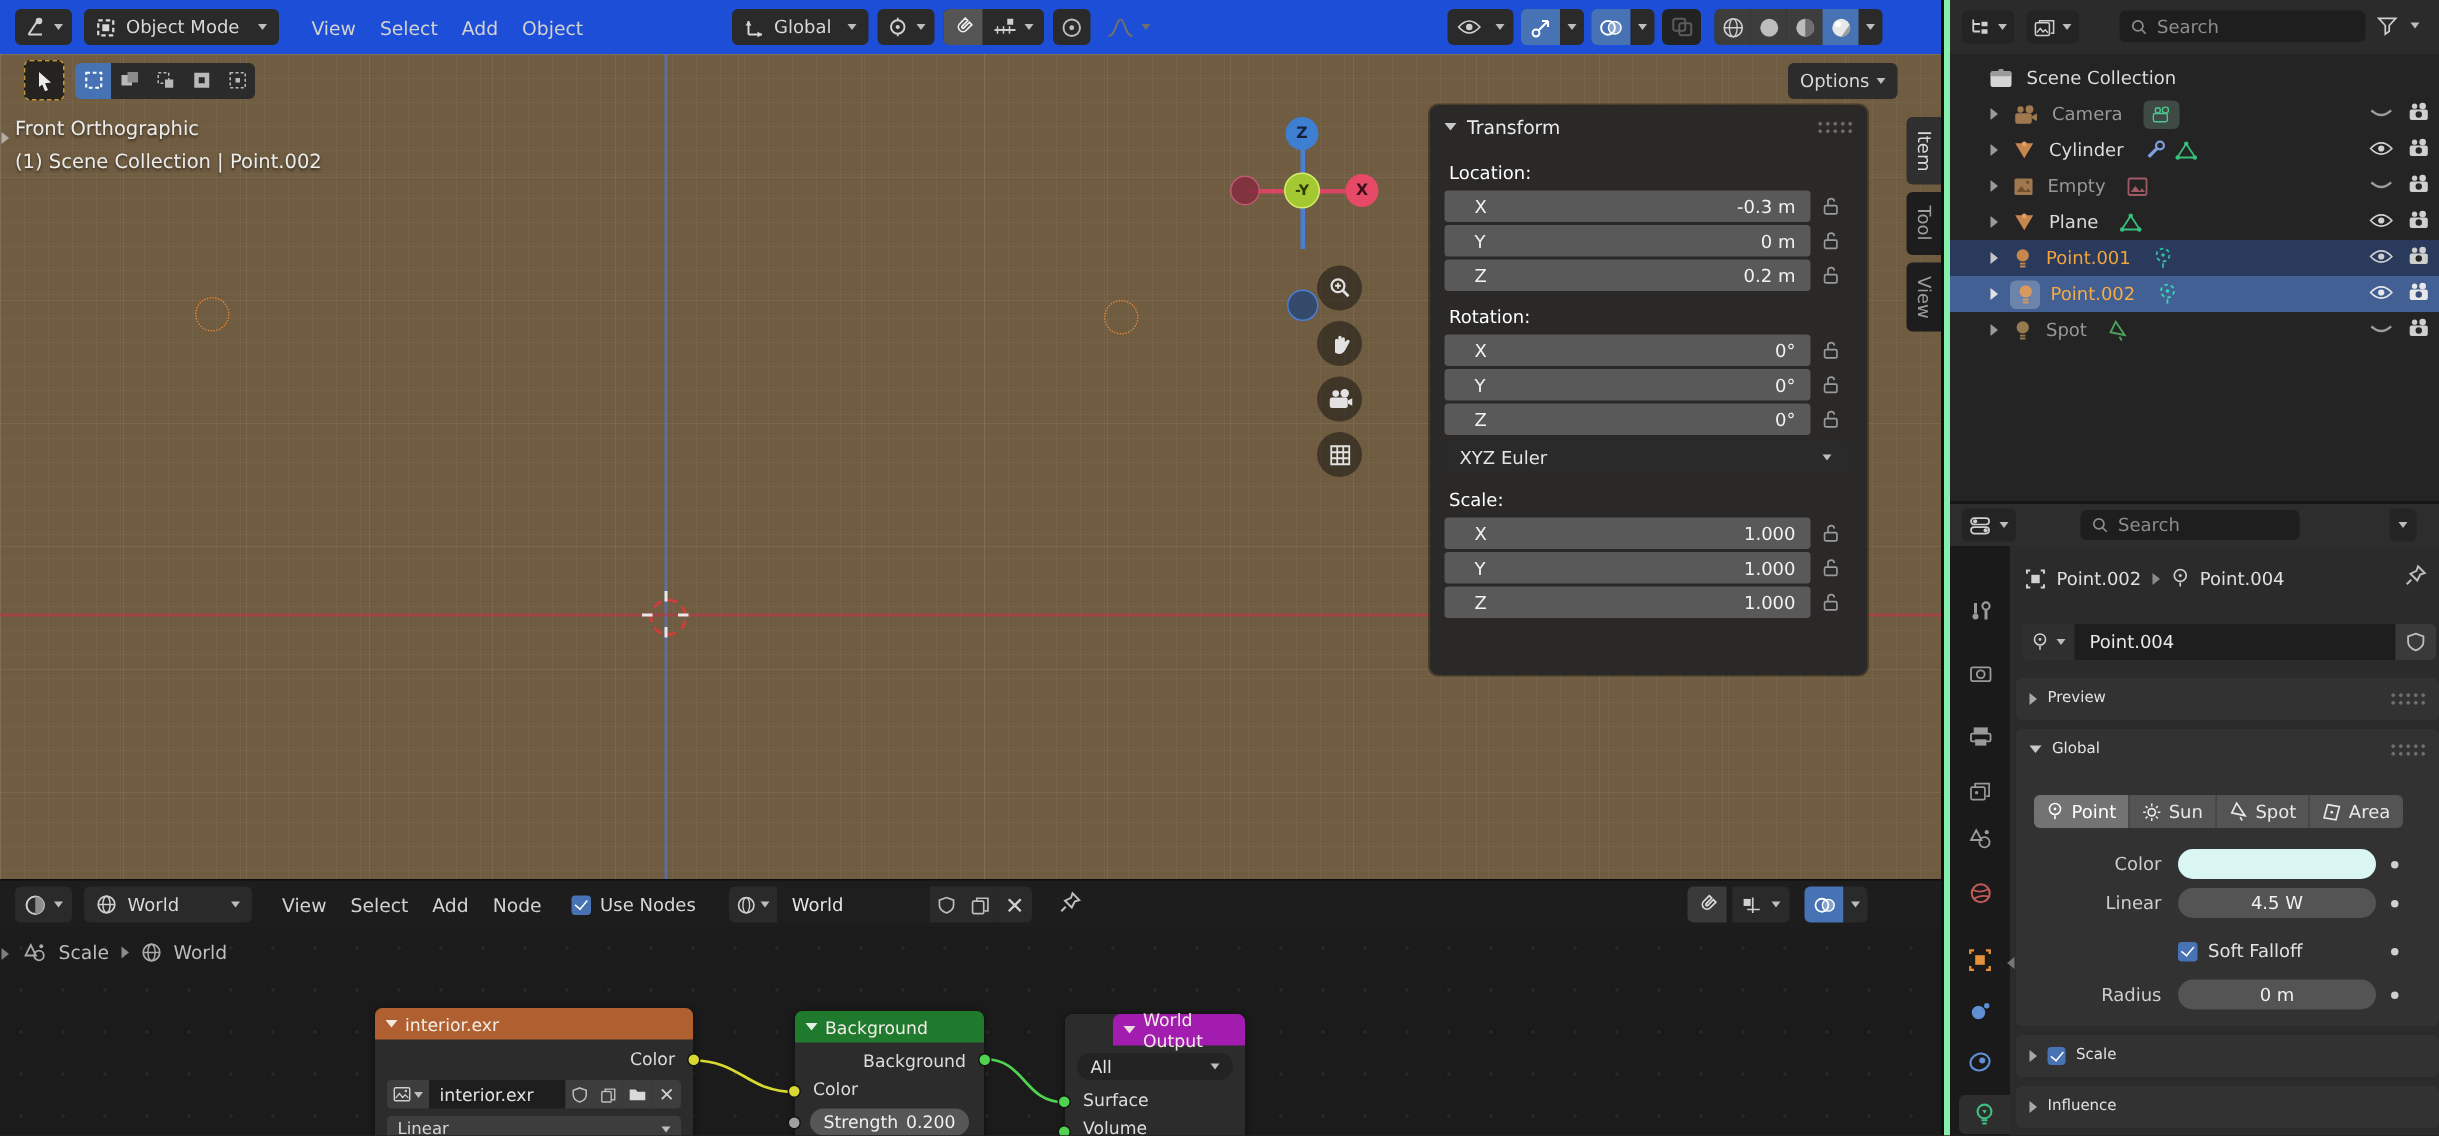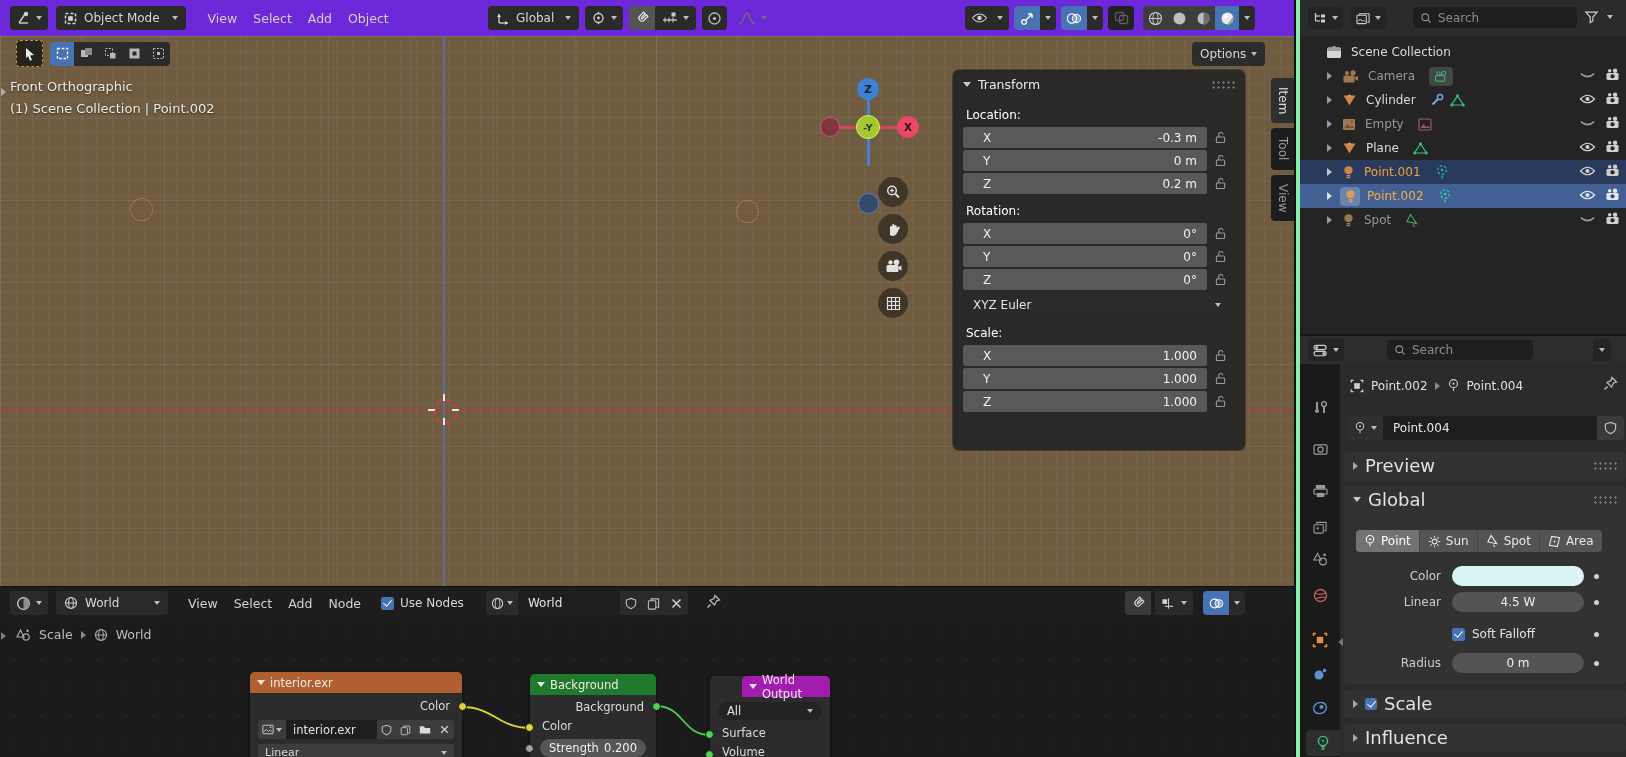--- a/index.html
+++ b/index.html
@@ -8,21 +8,21 @@
        -webkit-font-smoothing:antialiased;user-select:none;}
   .r{position:absolute;}
   .row{display:flex;align-items:center;}
   .cv{width:0;height:0;border-left:3.5px solid transparent;border-right:3.5px solid transparent;border-top:4.5px solid #bdbdbd;display:inline-block;margin-left:5px;}
   .tri-r{width:0;height:0;border-top:4px solid transparent;border-bottom:4px solid transparent;border-left:5px solid #a8a8a8;display:inline-block;}
   .tri-d{width:0;height:0;border-left:4px solid transparent;border-right:4px solid transparent;border-top:5px solid #c8c8c8;display:inline-block;}
   .chk{width:13px;height:13px;background:#4772b3;border-radius:2.5px;position:relative;flex:none;}
   .chk:after{content:"";position:absolute;left:4px;top:1.5px;width:3.5px;height:7px;border:solid #fff;border-width:0 1.8px 1.8px 0;transform:rotate(40deg);}
   .grip{width:24px;height:9px;background-image:radial-gradient(#7e7e7e 1px,transparent 1.2px);background-size:5px 5px;opacity:.8;}
   
-  #vp-header{position:absolute;left:0;top:0;width:1294px;height:36px;background:#6d28d9;}
+  #vp-header{position:absolute;left:0;top:0;width:1294px;height:36px;background:#1d4ed8;}
   .hbtn{background:#2a2a2a;border-radius:4px;height:24px;display:flex;align-items:center;padding:0 8px;color:#d8d8d8;}
   .menu{color:#d2d2d2;font-size:12.5px;padding:0 4px;}
   
   #vp-canvas{position:absolute;left:0;top:36px;width:1294px;height:550px;background-color:#6f5c41;
     background-image:
       linear-gradient(rgba(255,255,255,.045) 1px,transparent 1px),
       linear-gradient(90deg,rgba(255,255,255,.045) 1px,transparent 1px),
       linear-gradient(rgba(255,255,255,.07) 1px,transparent 1px),
       linear-gradient(90deg,rgba(255,255,255,.07) 1px,transparent 1px);
     background-size:16px 16px,16px 16px,82px 82px,82px 82px;overflow:hidden;}
@@ -50,21 +50,21 @@
   #right-col{position:absolute;left:1296px;top:0;width:330px;height:757px;background:#242424;}
   #outliner-h{position:absolute;left:0;top:0;width:330px;height:36px;background:#2b2b2b;}
   .ol-row{position:absolute;left:0;width:330px;height:24px;display:flex;align-items:center;}
   .ol-name{font-size:12px;margin-left:9px;}
   .searchbox{background:#1e1e1e;border-radius:4px;height:21px;display:flex;align-items:center;padding:0 7px;gap:6px;color:#8d8d8d;}
   #props{position:absolute;left:0;top:334px;width:330px;height:423px;background:#2b2b2b;border-top:2px solid #161616;box-sizing:border-box;}
   #tabstrip{position:absolute;left:0;top:28px;width:40px;height:395px;background:#1a1a1a;}
   .ptab{position:absolute;left:6px;width:28px;height:26px;display:flex;align-items:center;justify-content:center;border-radius:4px 0 0 4px;}
   .ptab.on{background:#2e2e2e;width:34px;}
   .panelblk{position:absolute;left:44px;width:282px;background:#323232;border-radius:4px;}
-  .phead{display:flex;align-items:center;height:27px;padding:0 9px;gap:7px;color:#e2e2e2;font-size:18px;}
+  .phead{display:flex;align-items:center;height:27px;padding:0 9px;gap:7px;color:#e2e2e2;font-size:10px;}
   .pfield{position:absolute;height:20px;background:#545454;border-radius:10px;display:flex;align-items:center;justify-content:center;color:#f0f0f0;}
   .plabel{position:absolute;color:#cdcdcd;text-align:right;}
   .adot{position:absolute;width:5px;height:5px;border-radius:50%;background:#cfcfcf;}
   .ltype{height:22px;display:flex;align-items:center;gap:5px;padding:0 8px;background:#545454;color:#e8e8e8;font-size:12px;}
   .ltype.on{background:#737373;color:#fff;}
 </style>
 </head>
 <body>
 
 <div id="app">

